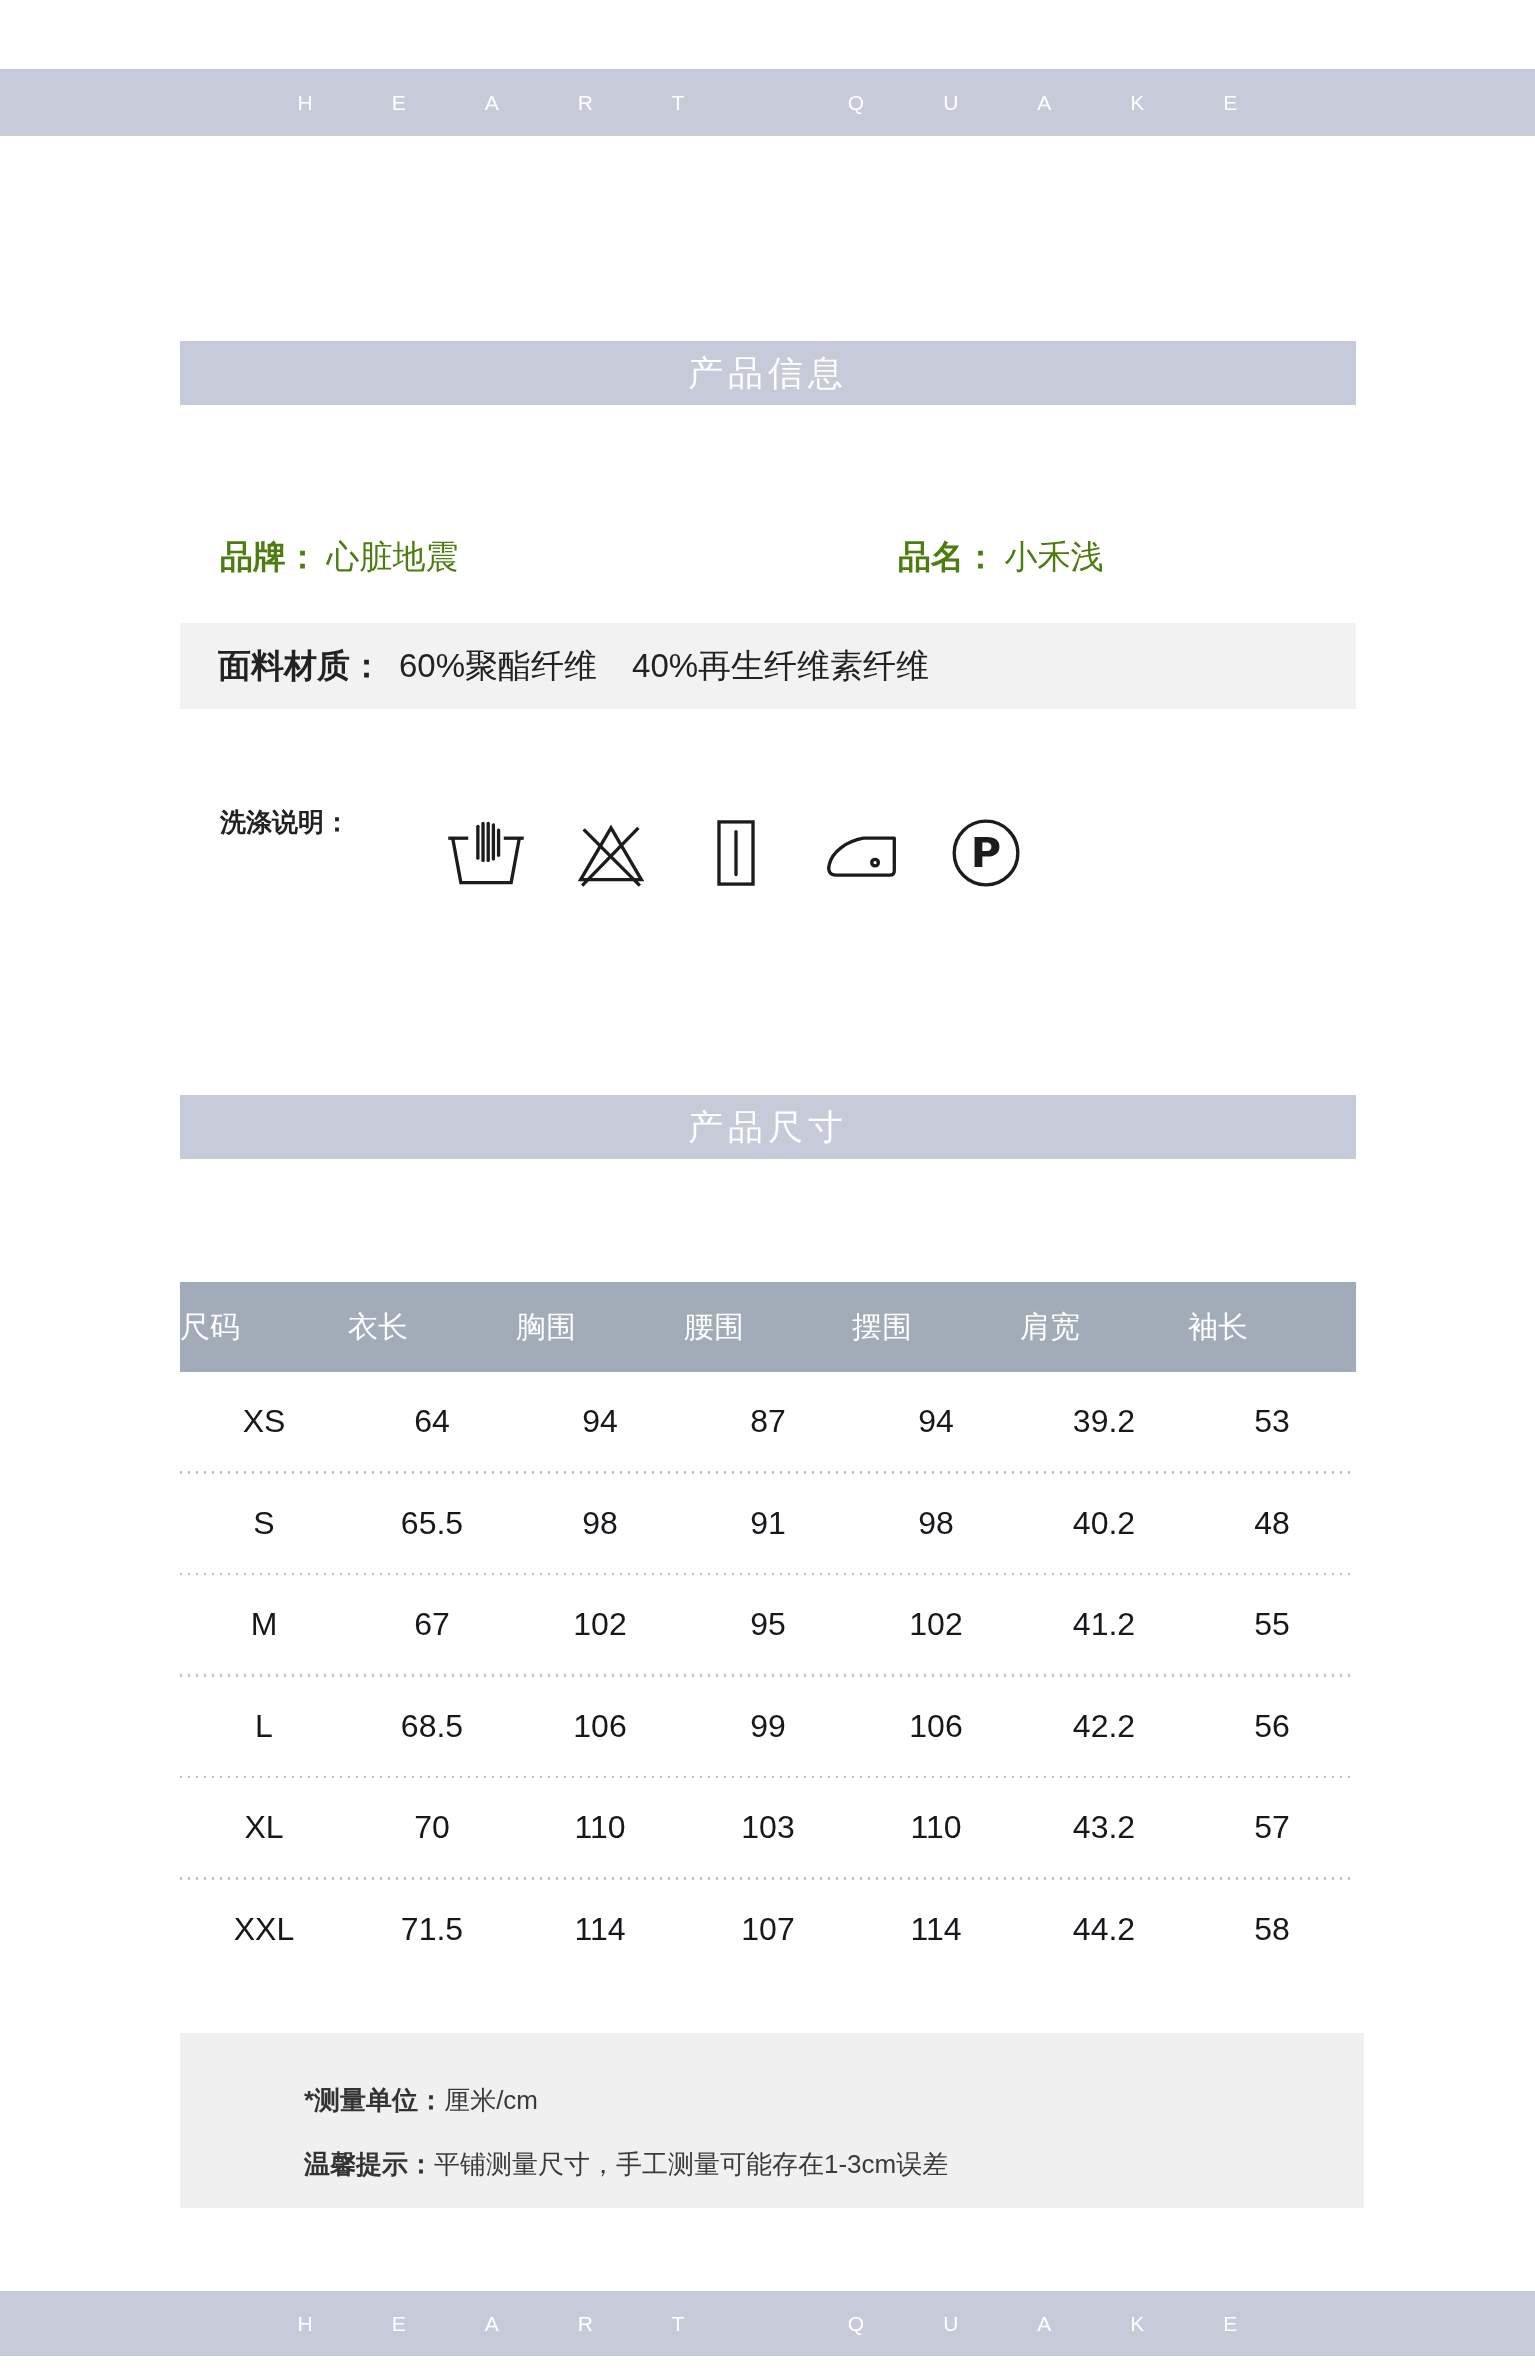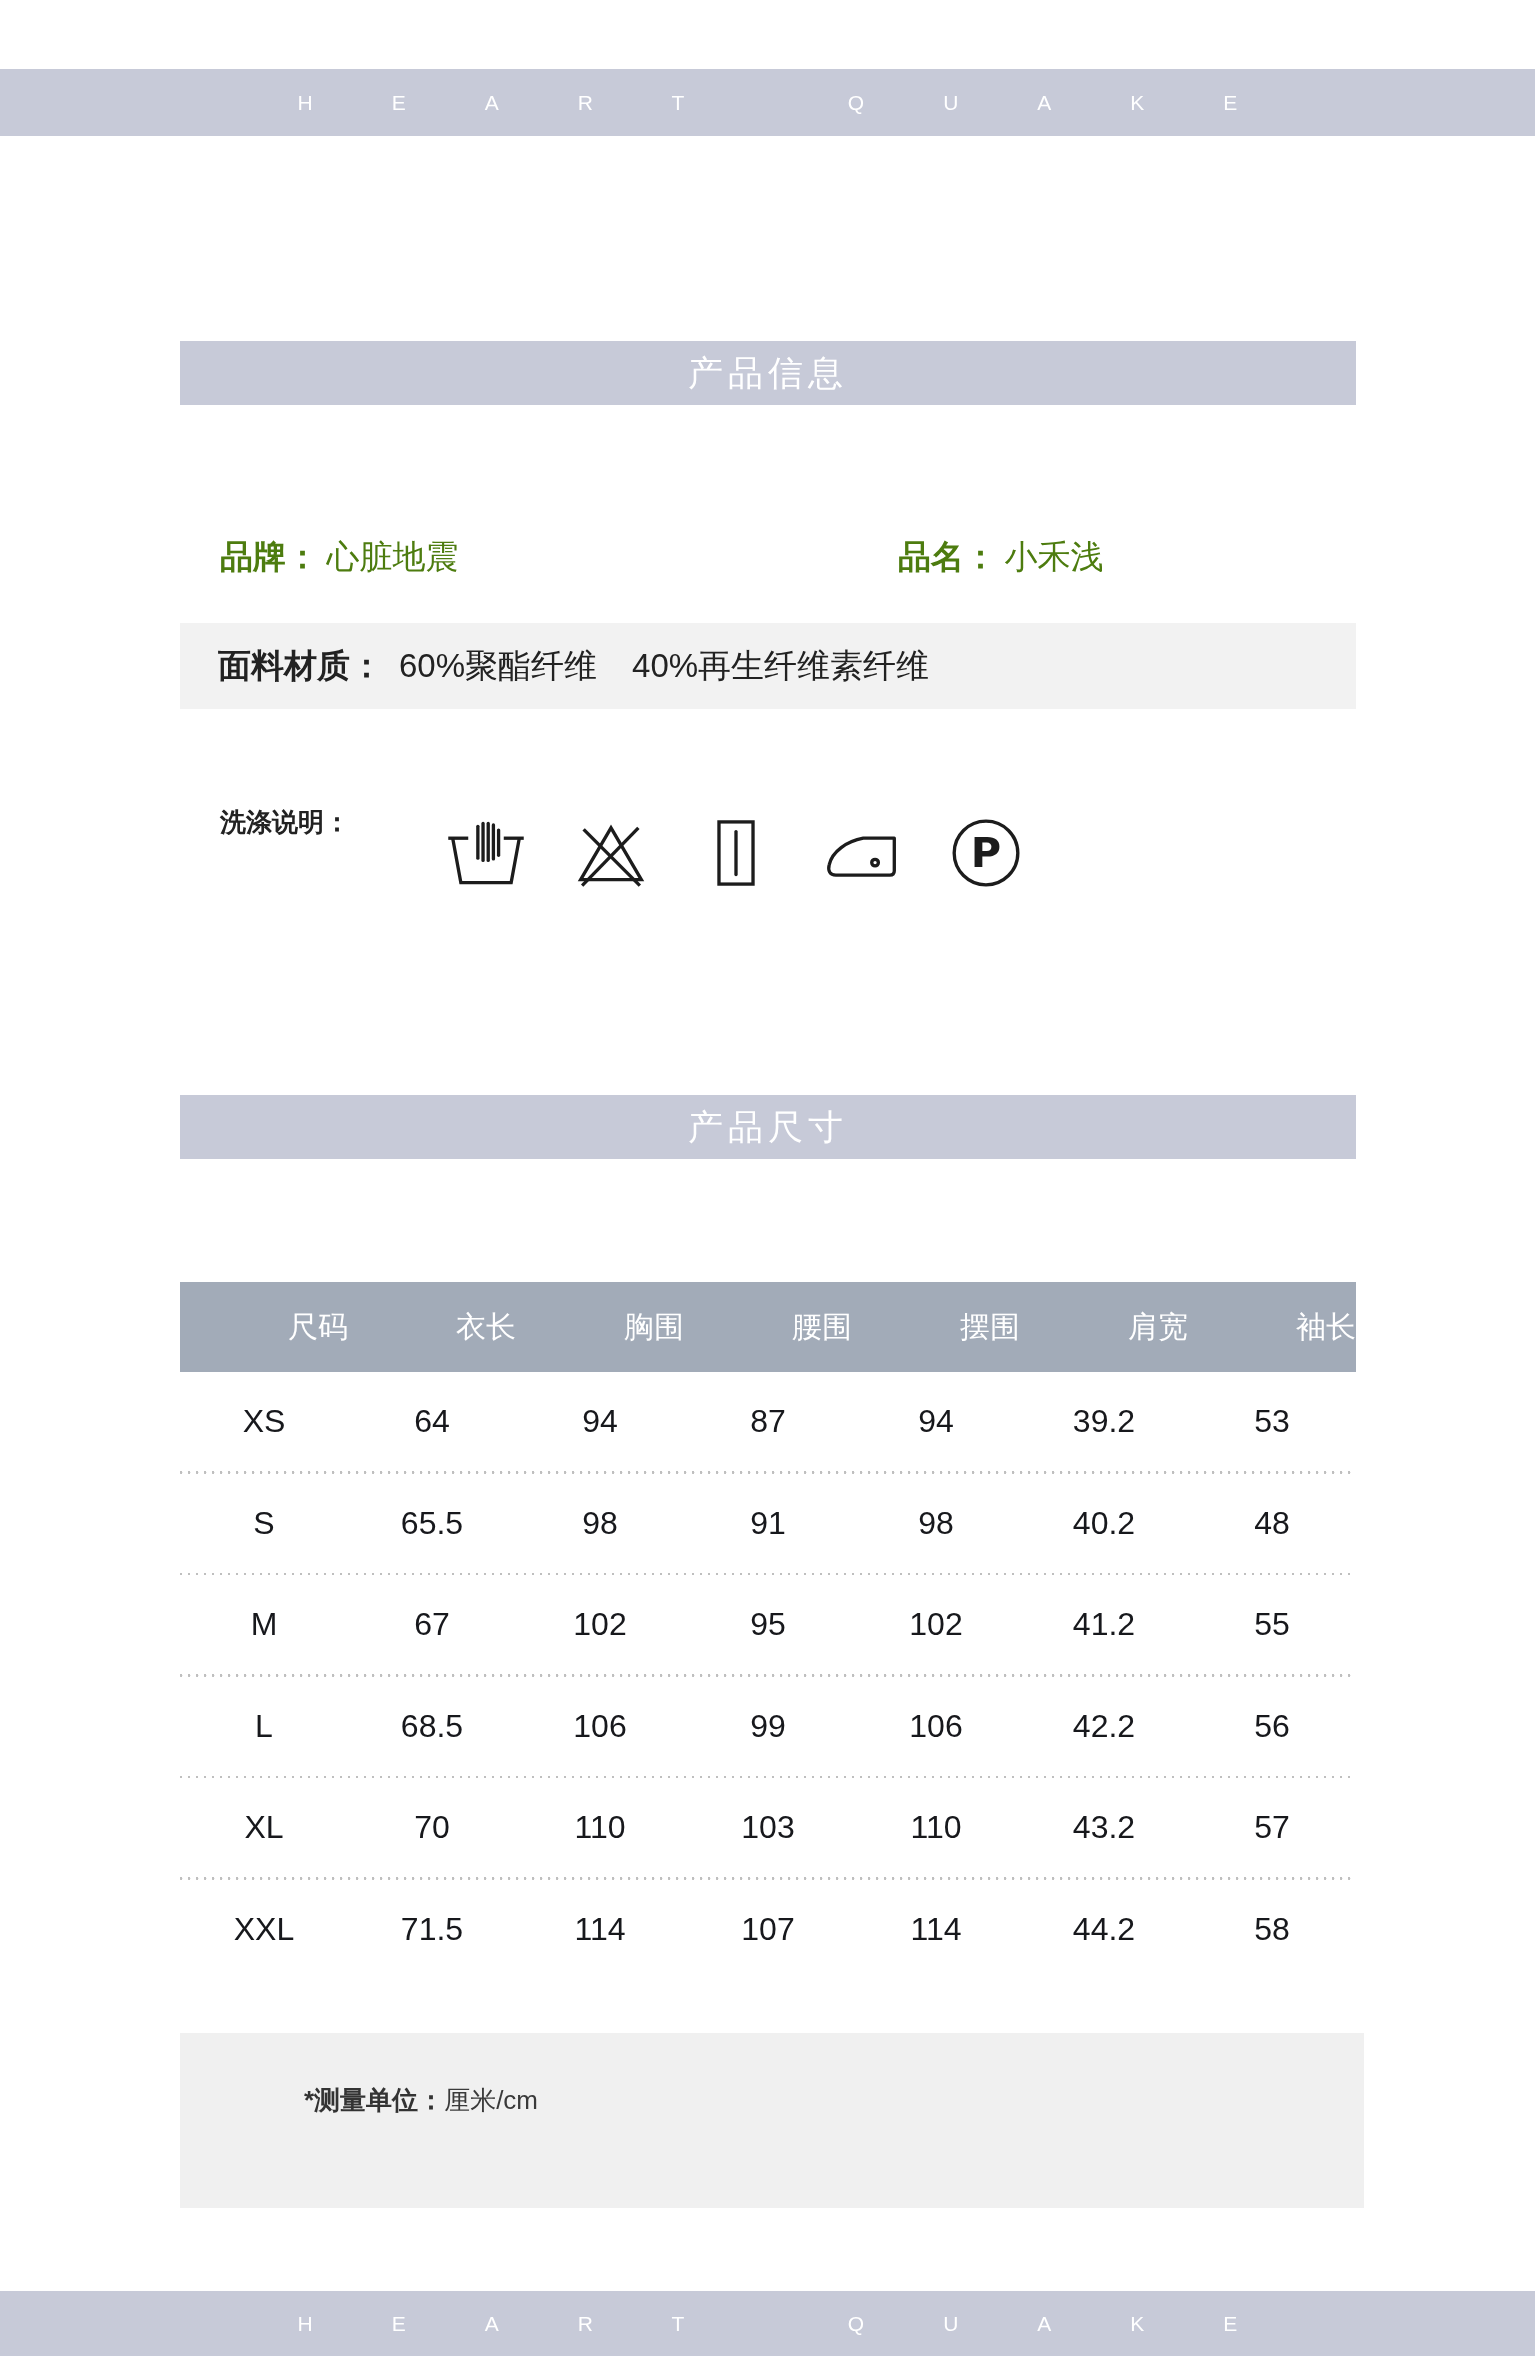--- a/index.html
+++ b/index.html
@@ -57,21 +57,21 @@
   .care-icon path,.care-icon line,.care-icon rect,.care-icon circle{
     fill:none;stroke:#1c1c1c;stroke-width:4.5;
   }
   
   .size-table{position:absolute;top:1282px;left:180px;width:1176px;}
   .thead{
     height:90px;background:var(--table-header-bg,#a2abb8);
     display:grid;grid-template-columns:repeat(7,1fr);align-items:center;
     color:#ffffff;font-size:30px;font-weight:400;
   }
-  .thead span{text-align:right;}
+  .thead span{text-align:left;}
   .trow{
     height:99px;display:grid;grid-template-columns:repeat(7,1fr);align-items:center;
     font-size:32px;font-weight:500;color:#17181c;
   }
   .trow span{text-align:center;}
   .dots{
     height:2.5px;
     background-image:radial-gradient(circle at 1.2px 1.2px,#bfbfbf 1.1px,transparent 1.4px);
     background-size:8px 2.5px;background-repeat:repeat-x;
   }
@@ -228,20 +228,23 @@
       <span>114</span>
       <span>44.2</span>
       <span>58</span>
     </div>
   </div>
 
   <div class="notes">
     <p class="note-line">
       <span class="lbl">*测量单位：</span><span>厘米/cm</span>
     </p>
+    <p class="note-line">
+      <span class="lbl">温馨提示：</span><span>平铺测量尺寸，手工测量可能存在1-3cm误差</span>
+    </p>
   </div>
 
   <div class="banner-ghost">
     <span class="banner-text">HEART QUAKE</span>
   </div>
 
   <div class="banner banner-bottom">
     <span class="banner-text">HEART QUAKE</span>
   </div>
 

